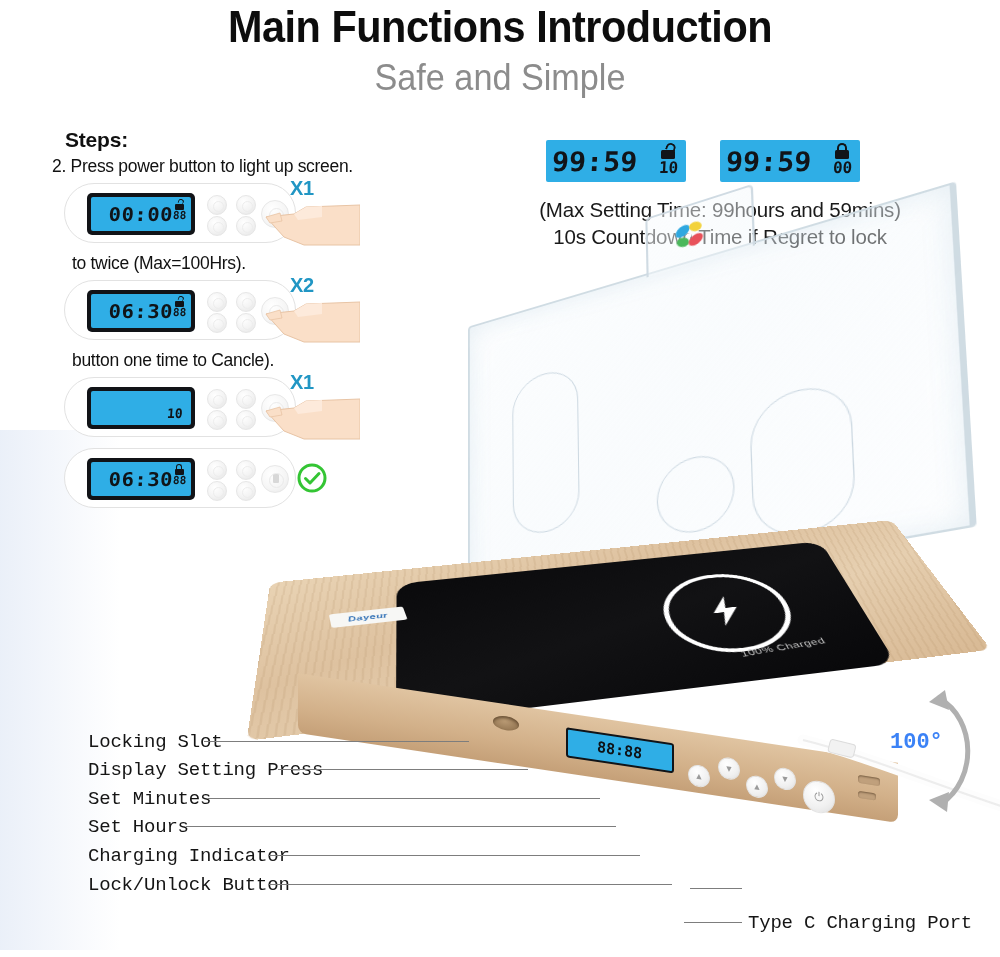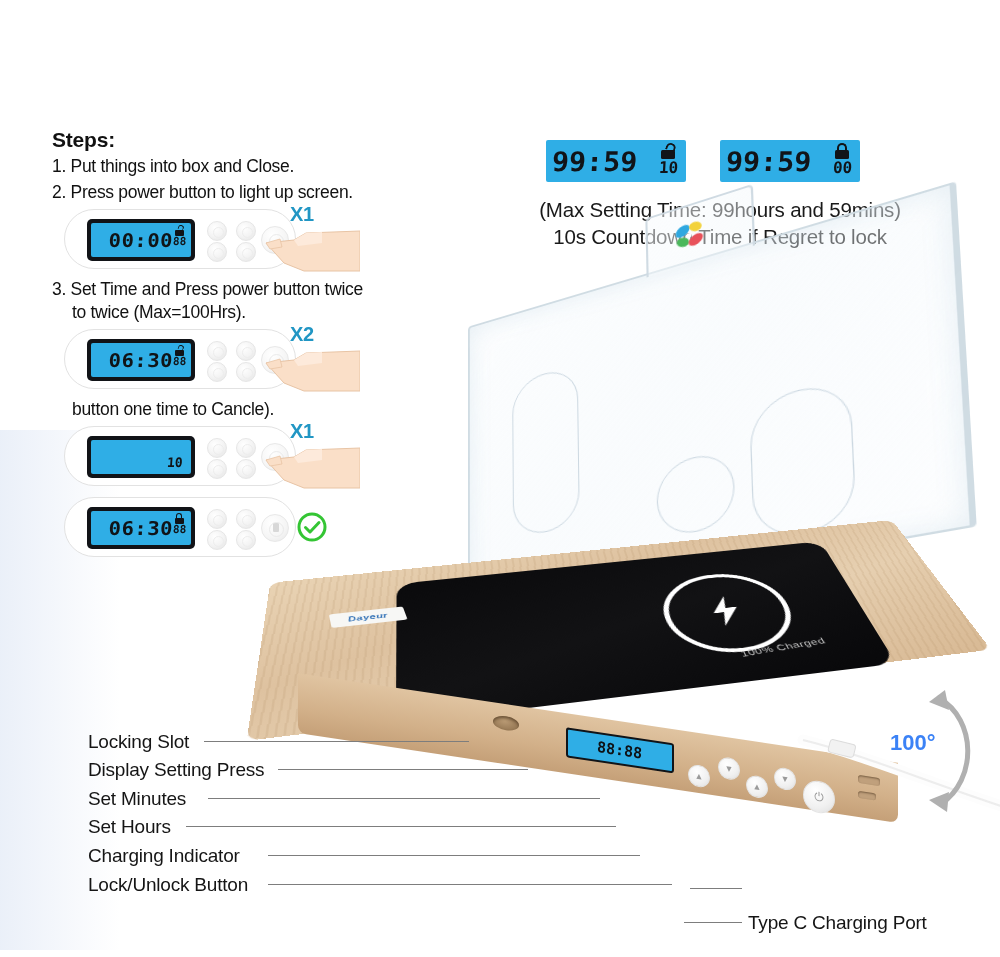--- a/index.html
+++ b/index.html
@@ -35,21 +35,21 @@
   .subtitle {
     font-size: 36px;
     color: #8c8c8c;
     line-height: 44px;
     margin-top: 4px;
     transform: scaleX(0.95);
   }
 
   
   .steps { position:absolute; left:52px; top:128px; width:380px; }
-  .steps-head { font-weight:bold; font-size:21px; letter-spacing:-0.2px; margin-left:0; }
+  .steps-head { font-weight:bold; font-size:21px; letter-spacing:-0.2px; margin-left:13px; }
   .step-text { font-size:17.5px; line-height:23px; letter-spacing:-0.3px; color:#111; margin-top:3px; }
   .step-text .ind { display:block; padding-left:20px; }
 
   
   .panel-wrap { position:relative; height:66px; margin-top:5px; }
   .panel {
     position:absolute; left:12px; top:0;
     width: 232px; height: 60px;
     border: 1.6px solid #e2e2e2;
     border-radius: 30px;
@@ -272,44 +272,47 @@
   .port {
     position:absolute; background:#c0a07c; border-radius:3px;
     box-shadow: inset 0 1px 2px rgba(70,48,26,.6);
   }
   .port.p1 { left:560px; top:18px; width:22px; height:8px; }
   .port.p2 { left:560px; top:34px; width:18px; height:7px; }
   
   .cable { position:absolute; left:545px; top:180px; width:330px; height:120px; }
 
   
-  .callouts { position:absolute; left:0; top:0; width:864px; height:957px; pointer-events:none; }
+  .callouts { position:absolute; left:0; top:0; width:864px; height:957px; pointer-events:none;font-family:Liberation Mono, monospace; }
   .co-label {
     position:absolute; font-size:19px; color:#151515; letter-spacing:-0.2px; white-space:nowrap;
   }
   .angle {
     position:absolute; left:890px; top:730px;
     font-size:22px; font-weight:bold; color:#3b82f6;
   }
   .arc { position:absolute; left:915px; top:680px; width:80px; height:140px; }
   .leader { position:absolute; background:#7d7d7d; height:1px; }
 </style>
 </head>
 <body>
 
 <div class="page">
 
   <div class="bg-wash"></div>
 
+  <div class="header">
+    <div class="title">Main Functions Introduction</div>
+    <div class="subtitle">Safe and Simple</div>
+  </div>
 
   <div class="steps">
 
     <div class="steps-head">Steps:</div>
 
-    <div class="step-text">1. Put things into box and Close.</div>
     <div class="step-text">2. Press power button to light up screen.</div>
 
     <div class="panel-wrap">
       <div class="panel">
         <div class="lcd">
           <div class="lcd-screen">
             <span class="lcd-digits">00:00</span>
             <span class="lcd-right">
               <span class="lcd-lock open">
                 <span class="shackle"></span>
@@ -329,21 +332,20 @@
       </div>
       <svg class="hand" viewBox="0 0 96 52">
         <path d="M2 22 L30 19 L42 12 L96 10 L96 50 L40 50 L20 42 Z" fill="#fadfc8" stroke="#e8c4a5" stroke-width="1"></path>
         <path d="M30 19 L42 12 L58 11 L58 22 L34 25 Z" fill="#fdeadb"></path>
         <path d="M2 22 L16 18 L18 26 L6 28 Z" fill="#fadfc8" stroke="#e8c4a5" stroke-width=".8"></path>
       </svg>
       <span class="xmark">X1</span>
     </div>
 
     <div class="step-text">
-      <span>3.  Set Time and Press power button twice</span>
       <span class="ind">to twice (Max=100Hrs).</span>
     </div>
 
     <div class="panel-wrap">
       <div class="panel">
         <div class="lcd">
           <div class="lcd-screen">
             <span class="lcd-digits">06:30</span>
             <span class="lcd-right">
               <span class="lcd-lock open">

